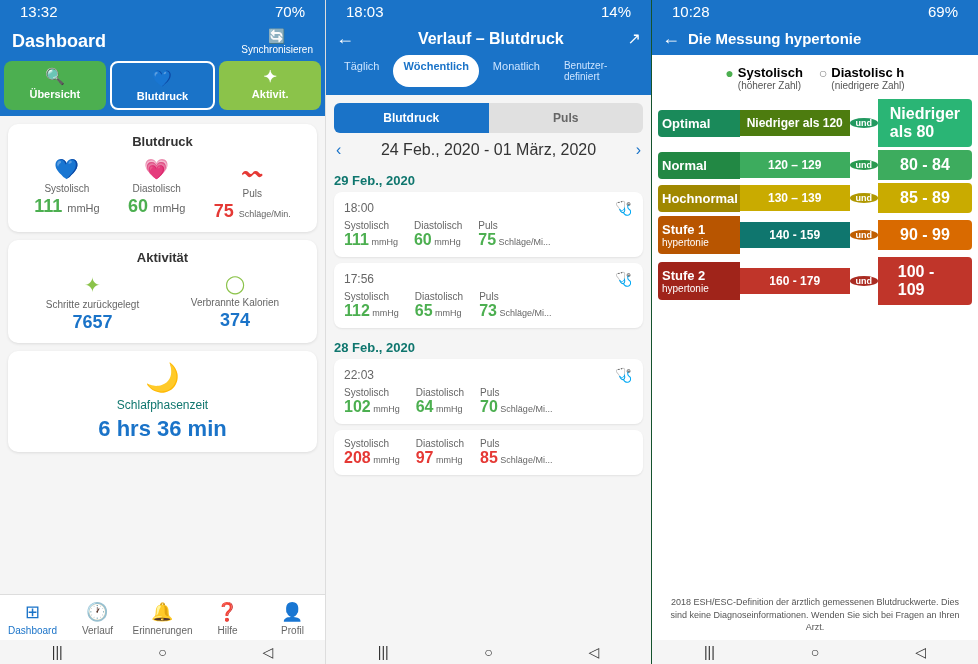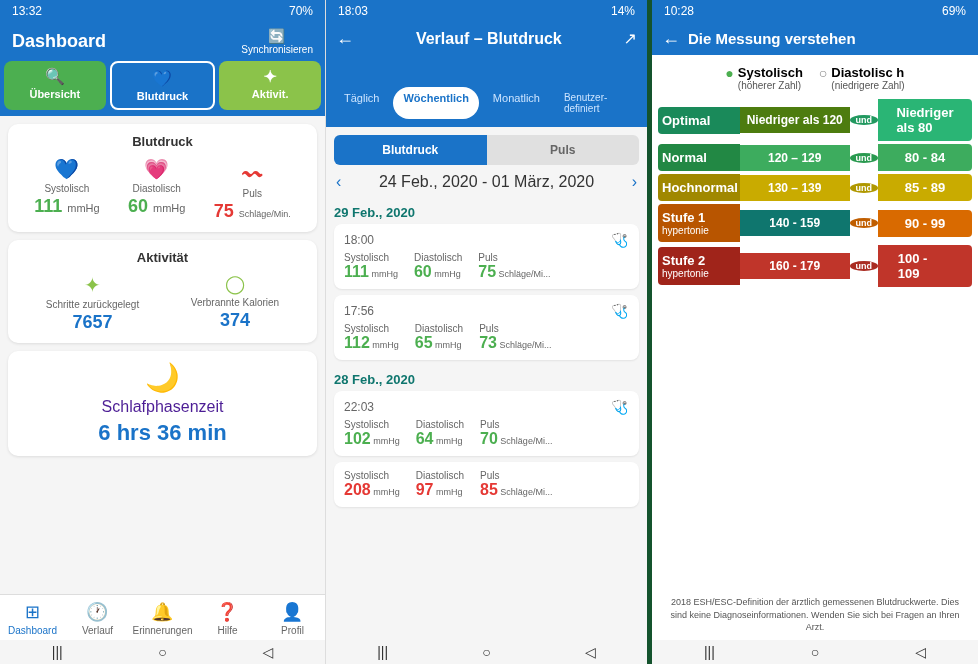--- a/index.html
+++ b/index.html
@@ -17,22 +17,22 @@
       width: 326px;
       height: 664px;
       background: #f5f5f5;
       display: flex;
       flex-direction: column;
       border-right: 1px solid #ddd;
     }
     .status-bar {
       background: #1a73c8;
       color: white;
-      font-size: 12px;
-      padding: 3px 12px;
+      font-size: 15px;
+      padding: 3px 20px;
       display: flex;
       justify-content: space-between;
       align-items: center;
       height: 22px;
     }
     .header-blue {
       background: #1a73c8;
       color: white;
       padding: 6px 12px;
       display: flex;
@@ -136,21 +136,21 @@
       color: #333;
     }
 
     
     .panel2 {
       width: 326px;
       height: 664px;
       background: #f5f5f5;
       display: flex;
       flex-direction: column;
-      border-right: 5px solid #14532d;
+      border-right: 1px solid #14532d;
     }
     .header-blue2 {
       background: #1a73c8;
       color: white;
       padding: 6px 10px;
       display: flex;
       justify-content: space-between;
       align-items: center;
     }
     .header-title2 { font-size: 16px; font-weight: 600; }
@@ -159,21 +159,20 @@
       display: flex;
       padding: 0 8px 8px 8px;
       gap: 4px;
     }
     .period-tab {
       padding: 5px 10px;
       border-radius: 16px;
       font-size: 11px;
       color: #cce4ff;
       cursor: pointer;
-      margin-top: 32px;
     }
     .period-tab.active {
       background: white;
       color: #1a73c8;
       font-weight: 700;
     }
     .type-tabs {
       display: flex;
       margin: 8px 8px 4px 8px;
       border-radius: 6px;
@@ -313,21 +312,21 @@
       font-weight: 600;
       border-radius: 50%;
       background: rgba(255,255,255,0.3);
       margin: 2px 0;
     }
     .bp-dia {
       width: 30%;
       display: flex;
       align-items: center;
       justify-content: center;
-      font-size: 13px;
+      font-size: 16px;
       font-weight: 600;
       color: white;
       padding: 6px 20px;
       border-radius: 0 4px 4px 0;
     }
 
     .disclaimer {
       font-size: 9px;
       color: #555;
       text-align: center;
@@ -400,21 +399,21 @@
           <span class="metric-icon" style="color:#8bc34a;font-size:18px">◯</span>
           <span class="metric-label">Verbrannte Kalorien</span>
           <span class="metric-value blue-val">374</span>
         </div>
       </div>
     </div>
 
     <div class="card">
       <div style="display:flex;flex-direction:column;align-items:center;gap:4px">
         <span style="font-size:28px;color:#5c6bc0">🌙</span>
-        <span style="font-size:16px;color:#4c1d95">Schlafphasenzeit</span>
+        <span style="font-size:12px;color:#0f766e">Schlafphasenzeit</span>
         <span style="font-size:22px;font-weight:700;color:#1a73c8">6 hrs 36 min</span>
       </div>
     </div>
   </div>
 
   <div class="bottom-nav">
     <div class="nav-item active">
       <span class="nav-icon">⊞</span>
       <span>Dashboard</span>
     </div>
@@ -562,21 +561,21 @@
   </div>
 </div>
 
 <div class="panel3">
   <div class="status-bar">
     <span>10:28</span>
     <span>69%</span>
   </div>
   <div class="header-blue3">
     <span style="font-size:18px;cursor:pointer">←</span>
-    <span class="header-title3">Die Messung verstehen</span>
+    <span class="header-title3">Die Messung hypertonie</span>
   </div>
 
   <div class="legend-row">
     <div class="legend-item">
       <span class="legend-dot-green">●</span>
       <div class="legend-text">
         <span class="legend-main">Systolisch</span>
         <span class="legend-sub">(höherer Zahl)</span>
       </div>
     </div>

